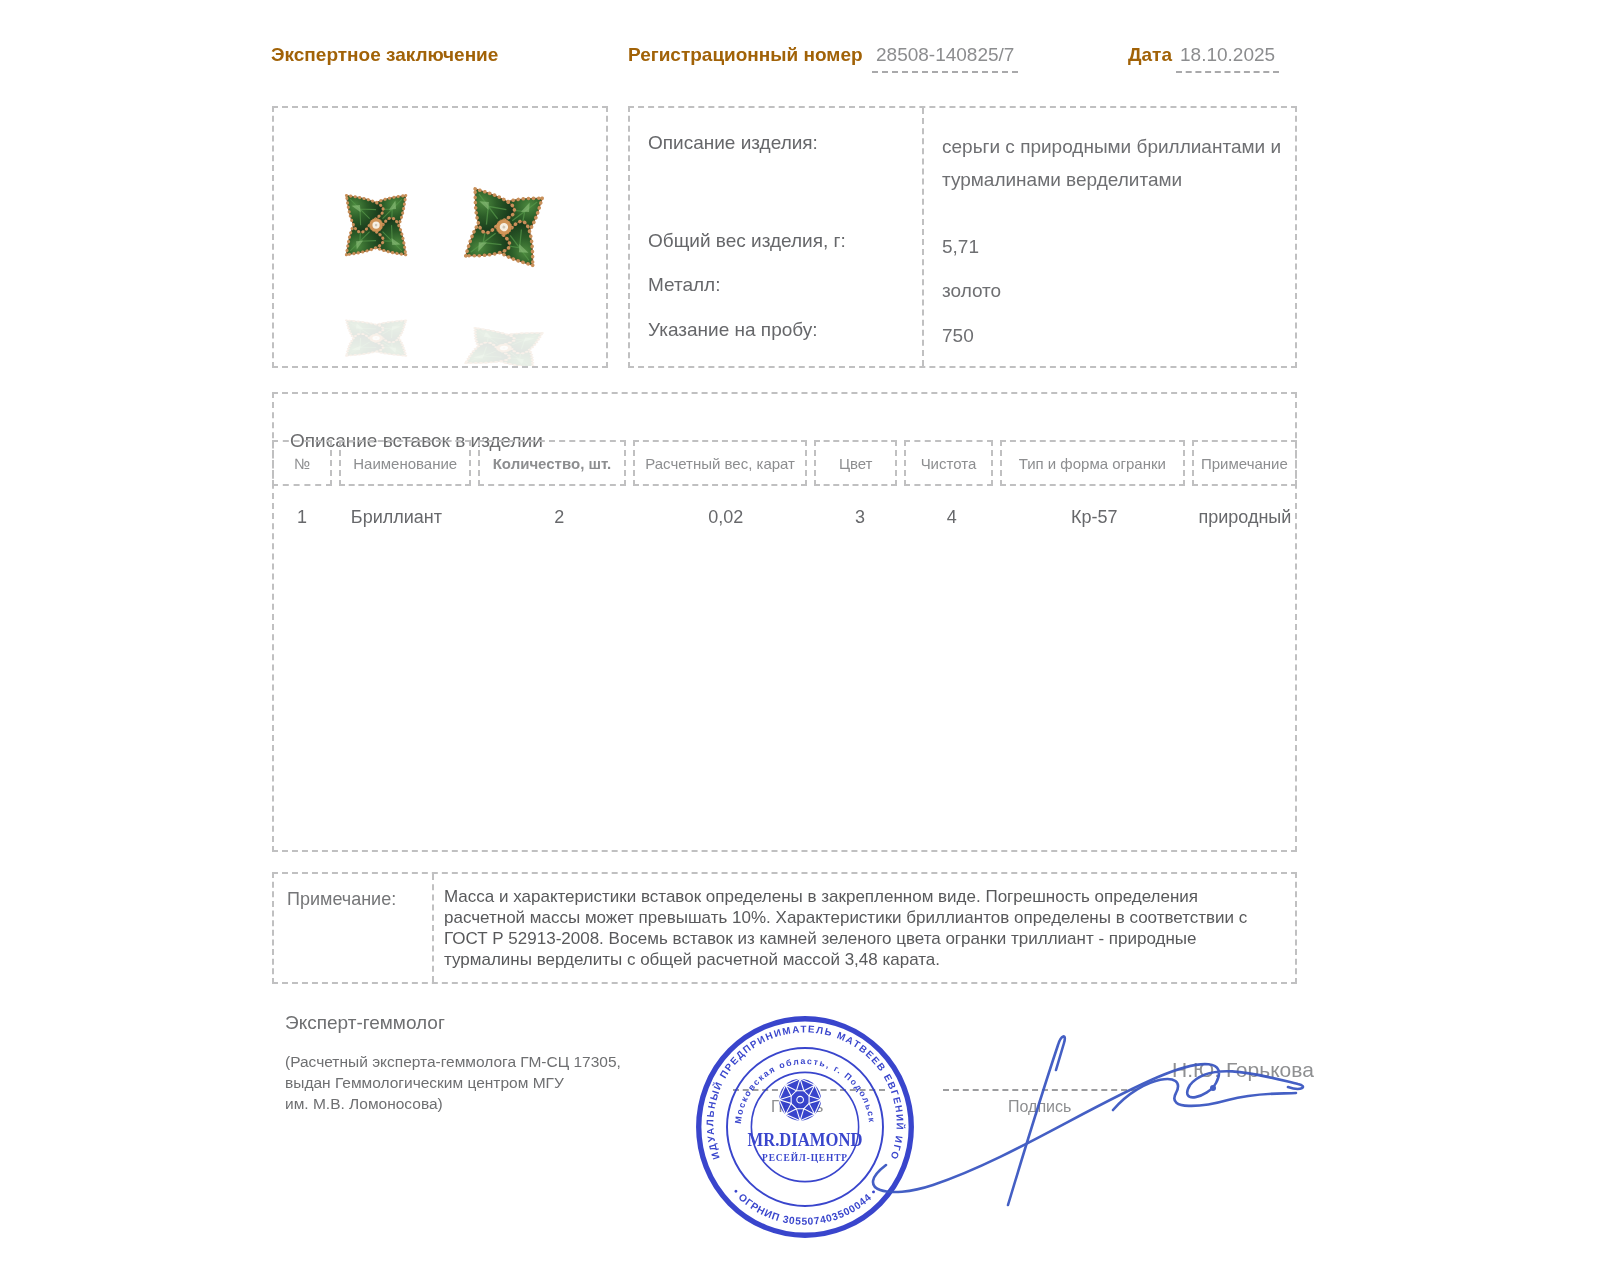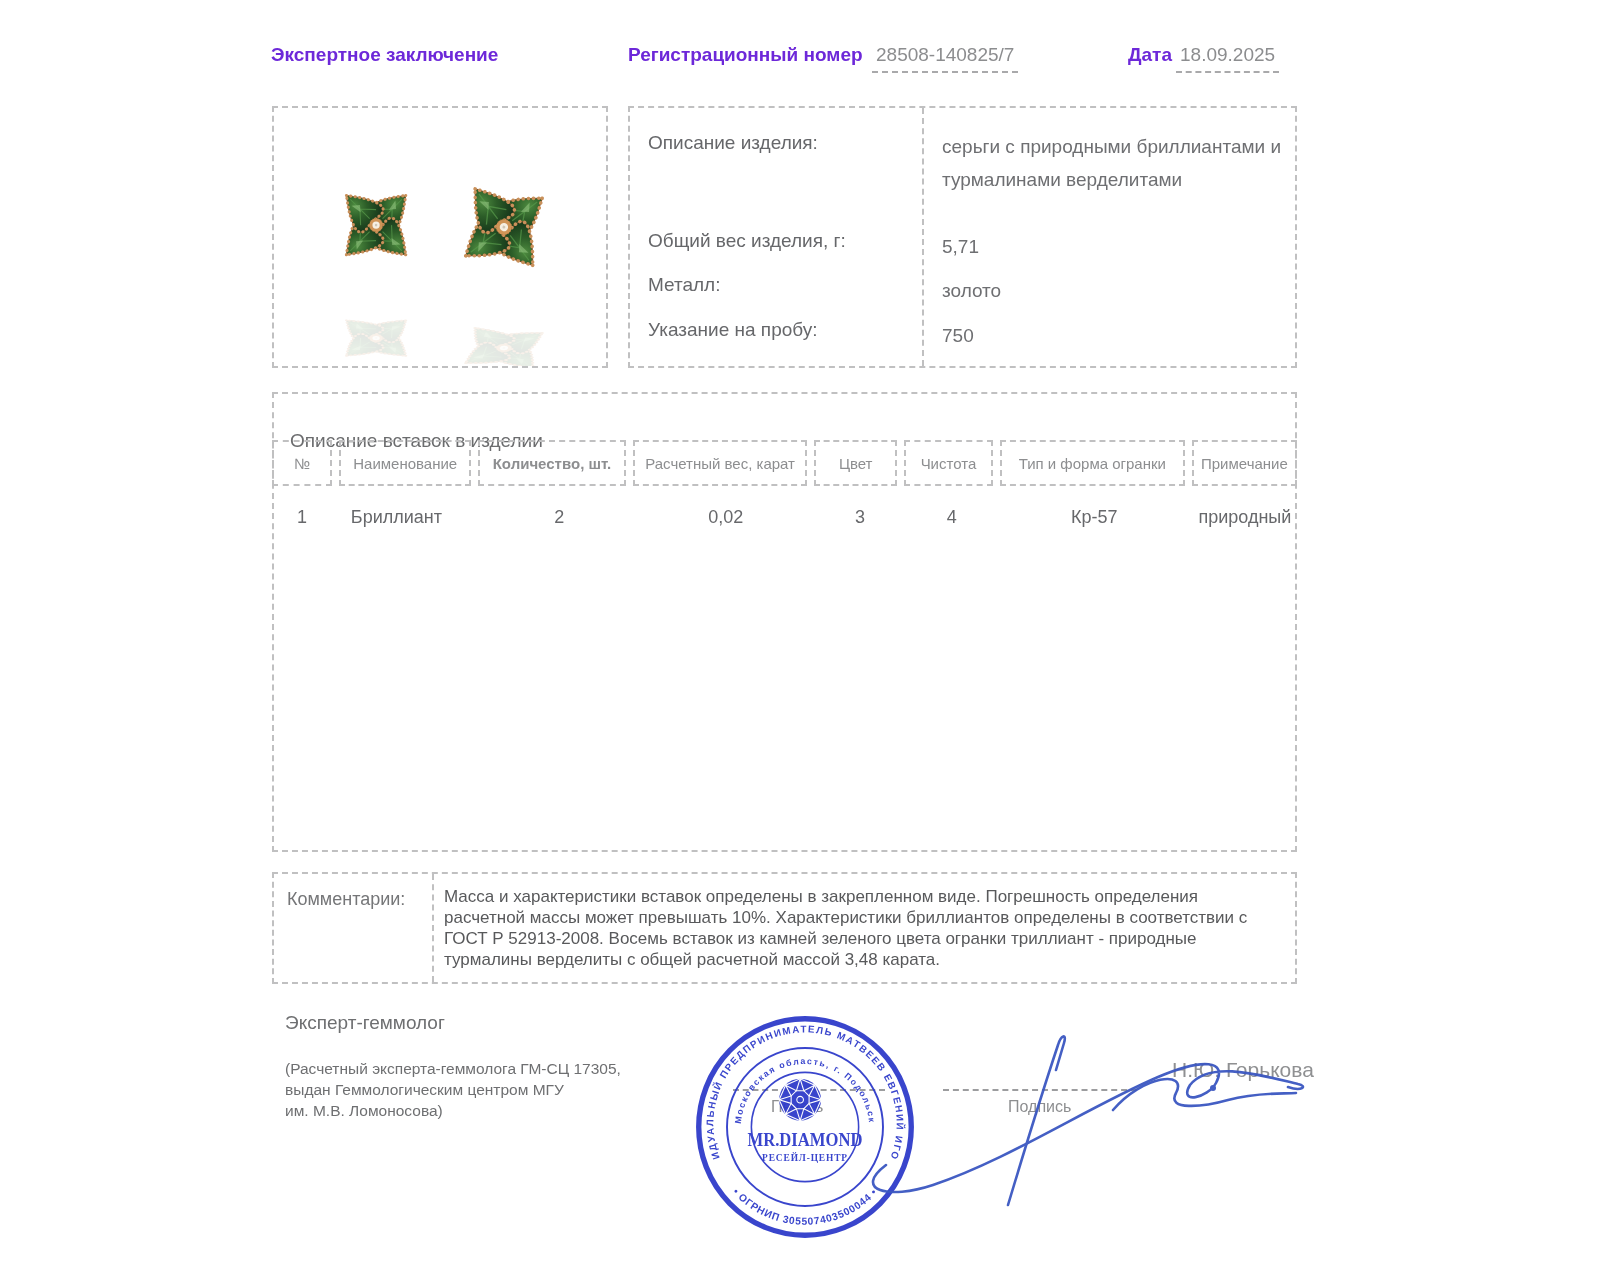--- a/index.html
+++ b/index.html
@@ -1,21 +1,21 @@
 <!DOCTYPE html>
 <html><head>
 <meta charset="utf-8">
 <style>
   html,body{margin:0;padding:0;background:#ffffff;}
   .page{position:relative;width:1600px;height:1280px;background:#ffffff;overflow:hidden;
         font-family:"Liberation Sans","DejaVu Sans",sans-serif;}
   .abs{position:absolute;}
   .dashed{border:2px dashed #c0c0c1;box-sizing:border-box;}
   
-  .h-bold{font-size:19px;font-weight:bold;color:#6d28d9;white-space:nowrap;}
+  .h-bold{font-size:19px;font-weight:bold;color:#a16207;white-space:nowrap;}
   .h-val{font-size:19px;color:#8c8d8f;white-space:nowrap;border-bottom:2px dashed #a9a9ab;padding:0 4px 5px 4px;}
   
   .d-label{font-size:19px;color:#66676a;white-space:nowrap;}
   .d-value{font-size:19px;color:#6e6f72;line-height:33px;}
   .vdash{position:absolute;top:0;bottom:0;border-left:2px dashed #c0c0c1;}
   
   .t-title{font-size:19px;color:#6b6c6e;margin-top:21px;}
   .t-headrow{position:absolute;left:-2px;right:-2px;top:46px;display:flex;gap:7px;height:46px;}
   .t-hcell{border:2px dashed #c0c0c1;box-sizing:border-box;display:flex;align-items:center;justify-content:center;
            font-size:15px;color:#8d8e90;white-space:nowrap;overflow:hidden;}
@@ -48,21 +48,21 @@
 </style>
 </head>
 <body>
 
 <div class="page">
 
   <div class="abs h-bold" style="left:271px;top:44px;">Экспертное заключение</div>
   <div class="abs h-bold" style="left:628px;top:44px;">Регистрационный номер</div>
   <div class="abs h-val" style="left:872px;top:44px;">28508-140825/7</div>
   <div class="abs h-bold" style="left:1128px;top:44px;text-align:right;">Дата</div>
-  <div class="abs h-val" style="left:1176px;top:44px;">18.09.2025</div>
+  <div class="abs h-val" style="left:1176px;top:44px;">18.10.2025</div>
 
   <div class="abs dashed" style="left:272px;top:106px;width:336px;height:262px;">
     <svg viewBox="0 0 335 260" style="width:100%;height:100%;">
       <defs>
         <radialGradient id="stoneGrad" cx="45%" cy="35%" r="75%">
           <stop offset="0%" stop-color="#4d8a3f"></stop>
           <stop offset="45%" stop-color="#2c5d28"></stop>
           <stop offset="100%" stop-color="#16351a"></stop>
         </radialGradient>
         <g id="petal">
@@ -126,26 +126,26 @@
       <div class="t-dcell" style="flex:175 0 0;">0,02</div>
       <div class="t-dcell" style="flex:81 0 0;">3</div>
       <div class="t-dcell" style="flex:87 0 0;">4</div>
       <div class="t-dcell" style="flex:186 0 0;">Кр-57</div>
       <div class="t-dcell" style="flex:104 0 0;">природный</div>
     </div>
   </div>
 
   <div class="abs dashed" style="left:272px;top:872px;width:1025px;height:112px;">
     <div class="vdash" style="left:158px;"></div>
-    <div class="abs c-label" style="left:13px;top:15px;">Комментарии:</div>
+    <div class="abs c-label" style="left:13px;top:15px;">Примечание:</div>
     <div class="abs c-text" style="left:170px;top:12px;right:12px;">Масса и характеристики вставок определены в закрепленном виде. Погрешность определения расчетной массы может превышать 10%. Характеристики бриллиантов определены в соответствии с ГОСТ Р 52913-2008. Восемь вставок из камней зеленого цвета огранки триллиант - природные турмалины верделиты с общей расчетной массой 3,48 карата.</div>
   </div>
 
   <div class="abs" style="left:285px;top:1012px;">
-    <div class="s-role" style="margin-bottom:24px;">Эксперт-геммолог</div>
+    <div class="s-role" style="margin-bottom:17px;">Эксперт-геммолог</div>
     <span class="s-cred">(Расчетный эксперта-геммолога ГМ-СЦ 17305,</span>
     <span class="s-cred">выдан Геммологическим центром МГУ</span>
     <span class="s-cred">им. М.В. Ломоносова)</span>
   </div>
 
   <div class="abs capline" style="left:733px;top:1089px;width:152px;"></div>
   <div class="abs caption" style="left:771px;top:1098px;">Печать</div>
   <div class="abs capline" style="left:943px;top:1089px;width:194px;"></div>
   <div class="abs caption" style="left:1008px;top:1098px;">Подпись</div>
   <div class="abs s-name" style="left:1172px;top:1058px;">Н.Ю. Горькова</div>

